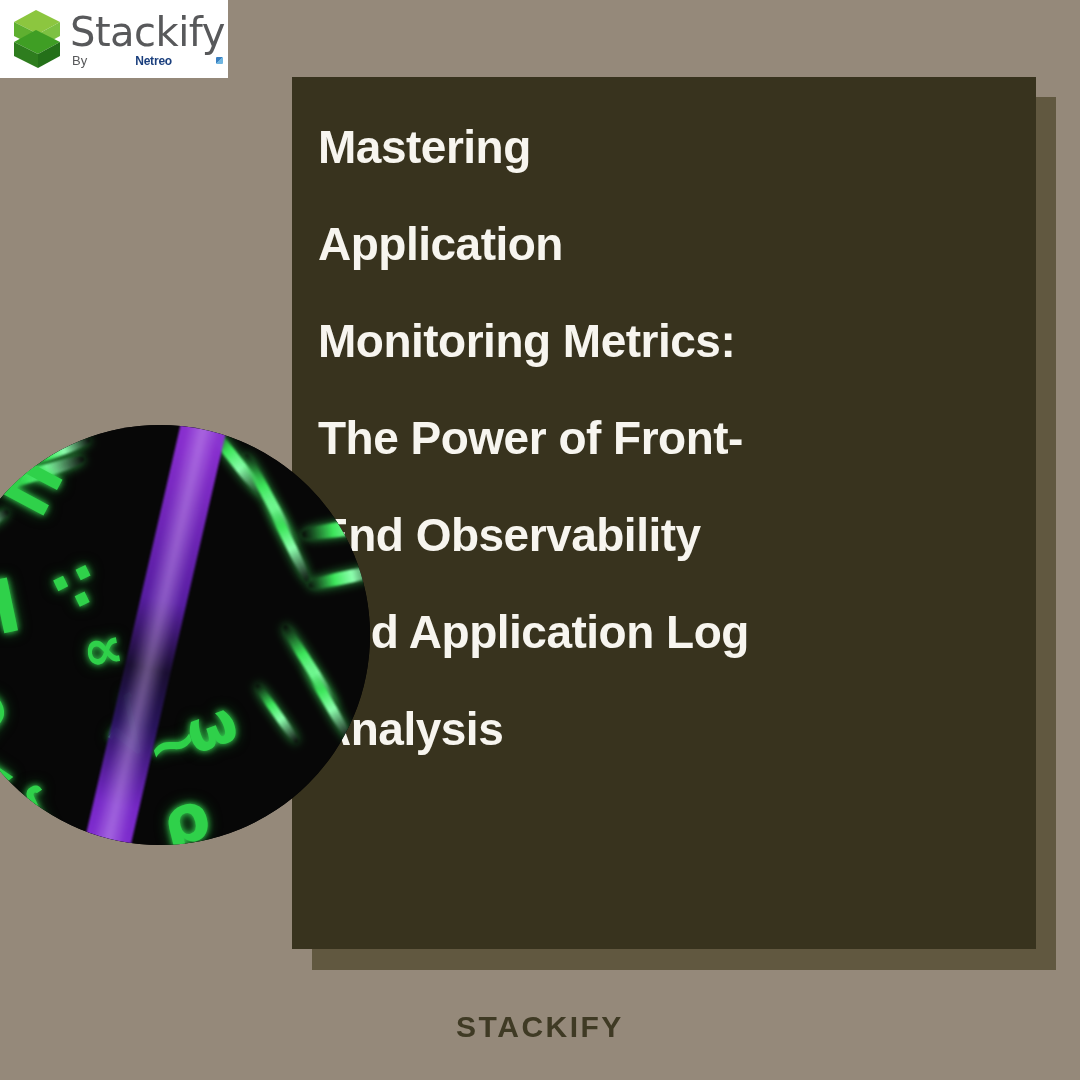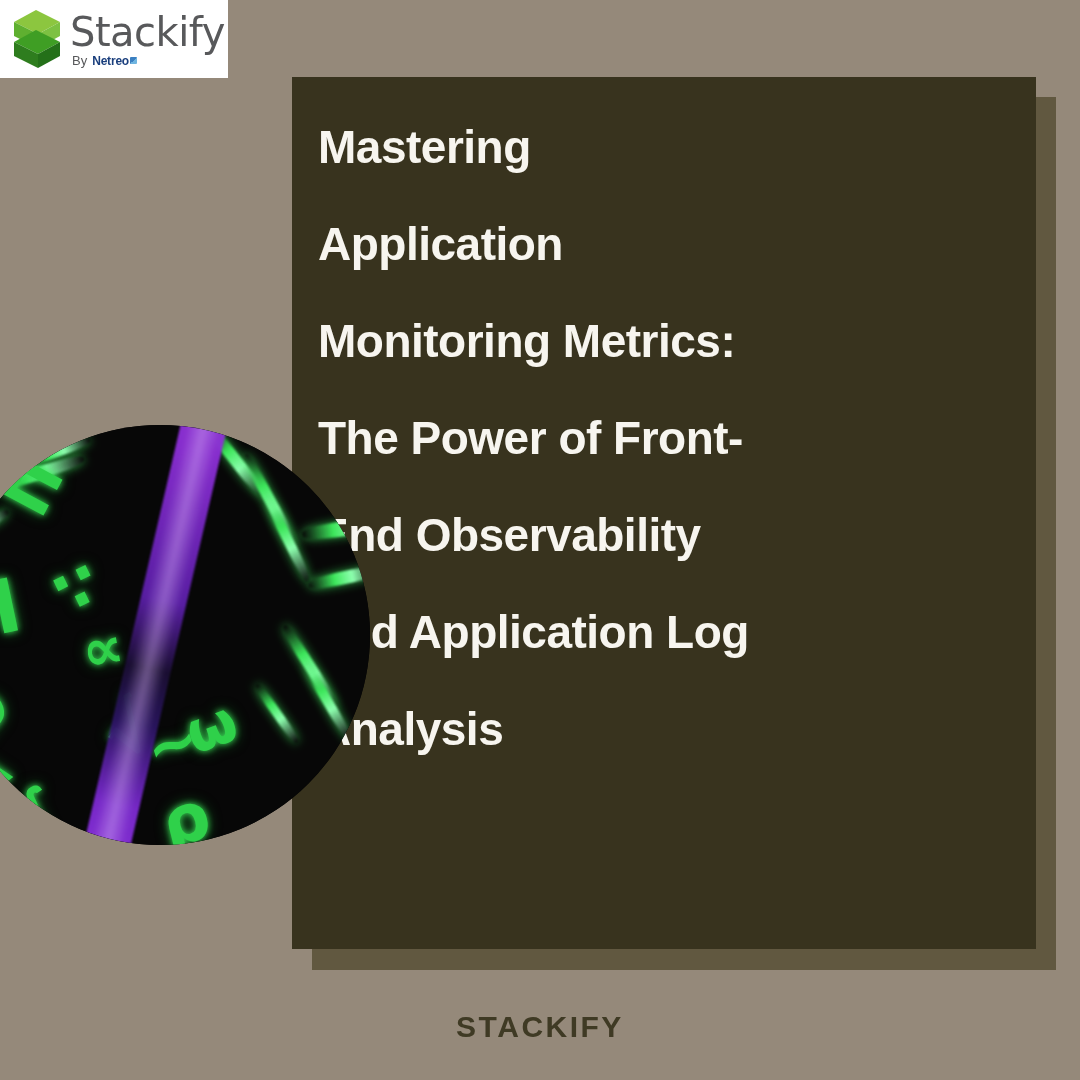--- a/index.html
+++ b/index.html
@@ -91,20 +91,21 @@
     font-weight: normal;
     color: #58595b;
     letter-spacing: -0.5px;
     line-height: 42px;
   }
   .logo-byline {
     display: flex;
     align-items: center;
     margin-top: 1px;
     margin-left: 2px;
+    gap: 43px;
   }
   .logo-by {
     font-family: "Liberation Sans", sans-serif;
     font-size: 13px;
     color: #58595b;
     margin-right: 5px;
   }
   .logo-netreo {
     font-family: "Liberation Sans", sans-serif;
     font-size: 12px;

